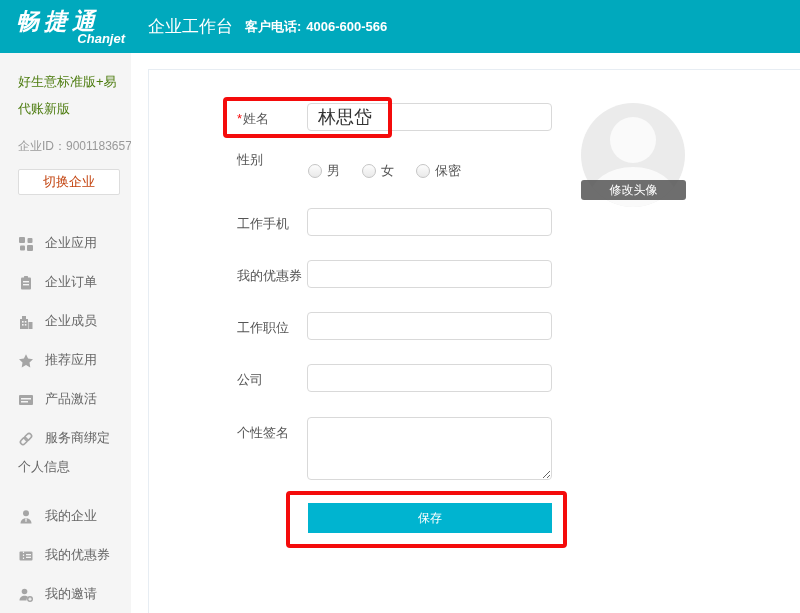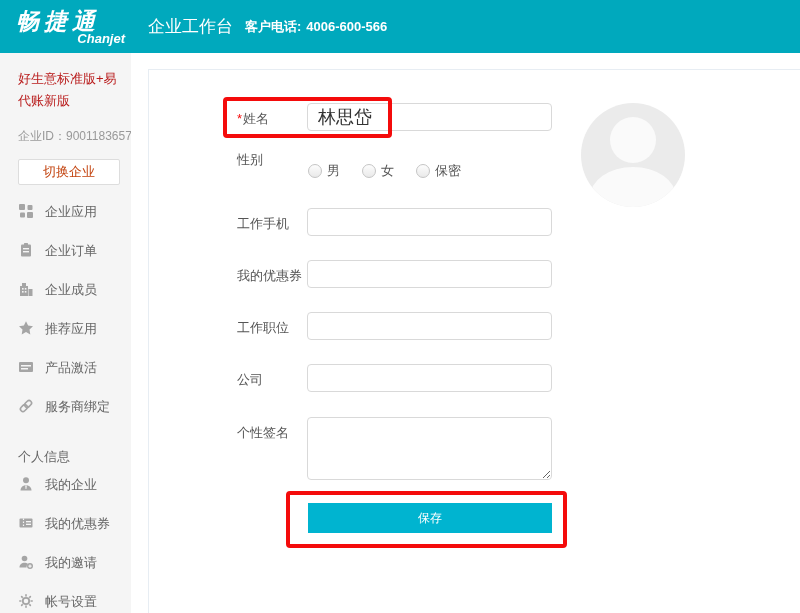--- a/index.html
+++ b/index.html
@@ -13,27 +13,27 @@
   .logo { width:131px; padding-left:16px; color:#fff; cursor:pointer; }
   .logo-cn { font-size:23px; font-weight:bold; font-style:italic; letter-spacing:5px; line-height:24px; white-space:nowrap; }
   .logo-en { font-size:13px; font-weight:bold; font-style:italic; text-align:right; line-height:13px; padding-right:6px; margin-top:-1px; }
   .workbench { color:#fff; font-size:17px; margin-left:17px; white-space:nowrap; }
   .phone { color:#fff; font-size:13px; font-weight:bold; margin-left:12px; white-space:nowrap;text-align:right; }
   .phone .num { margin-left:5px; }
 
   
   .sidebar { position:absolute; left:0; top:53px; width:131px; height:560px;
     background:#f5f5f5; padding:15px 12px 0 18px; }
-  .product-name { font-size:13px; color:#b91c1c; line-height:22px; width:100px; }
+  .product-name { font-size:13px; color:#4d7c0f; line-height:27px; width:100px; }
   .ent-id { font-size:12px; color:#999; margin-top:16px; white-space:nowrap; }
   .switch-btn { display:block; margin-top:14px; width:102px; height:26px;
     background:#fff; border:1px solid #ddd; border-radius:2px; color:#c2410c;
     font-size:13px; cursor:pointer; font-family:inherit; }
   .menu { margin-top:18px; }
-  .menu-item { height:39px; display:flex; align-items:flex-start; cursor:pointer; }
+  .menu-item { height:39px; display:flex; align-items:flex-end; cursor:pointer; }
   .mi-icon { width:16px; height:16px; margin-right:11px; display:inline-flex; }
   .mi-label { font-size:13px; color:#666; white-space:nowrap; }
   .section-title { height:39px; display:flex; align-items:center; font-size:13px; color:#666; }
 
   
   .main { position:absolute; left:131px; top:53px; width:669px; height:560px; background:#fff; }
   .panel-border { position:absolute; left:17px; top:16px; right:0; bottom:-2px;
     border-left:1px solid #e7edf3; border-top:1px solid #e7edf3; pointer-events:none; }
 
   .f-label { position:absolute; left:106px; font-size:13px; color:#555; white-space:nowrap; }
@@ -253,18 +253,19 @@
 
     <span class="f-label" style="top:371px">个性签名</span>
     <textarea class="f-textarea" style=""></textarea>
 
     <button class="save-btn">保存</button>
 
     <div class="avatar">
       <div class="avatar-head"></div>
       <div class="avatar-body"></div>
     </div>
+    <div class="avatar-overlay">修改头像</div>
 
     <div class="anno anno-name"></div>
     <div class="anno anno-save"></div>
   </main>
 
 </div>
 
 </body></html>

